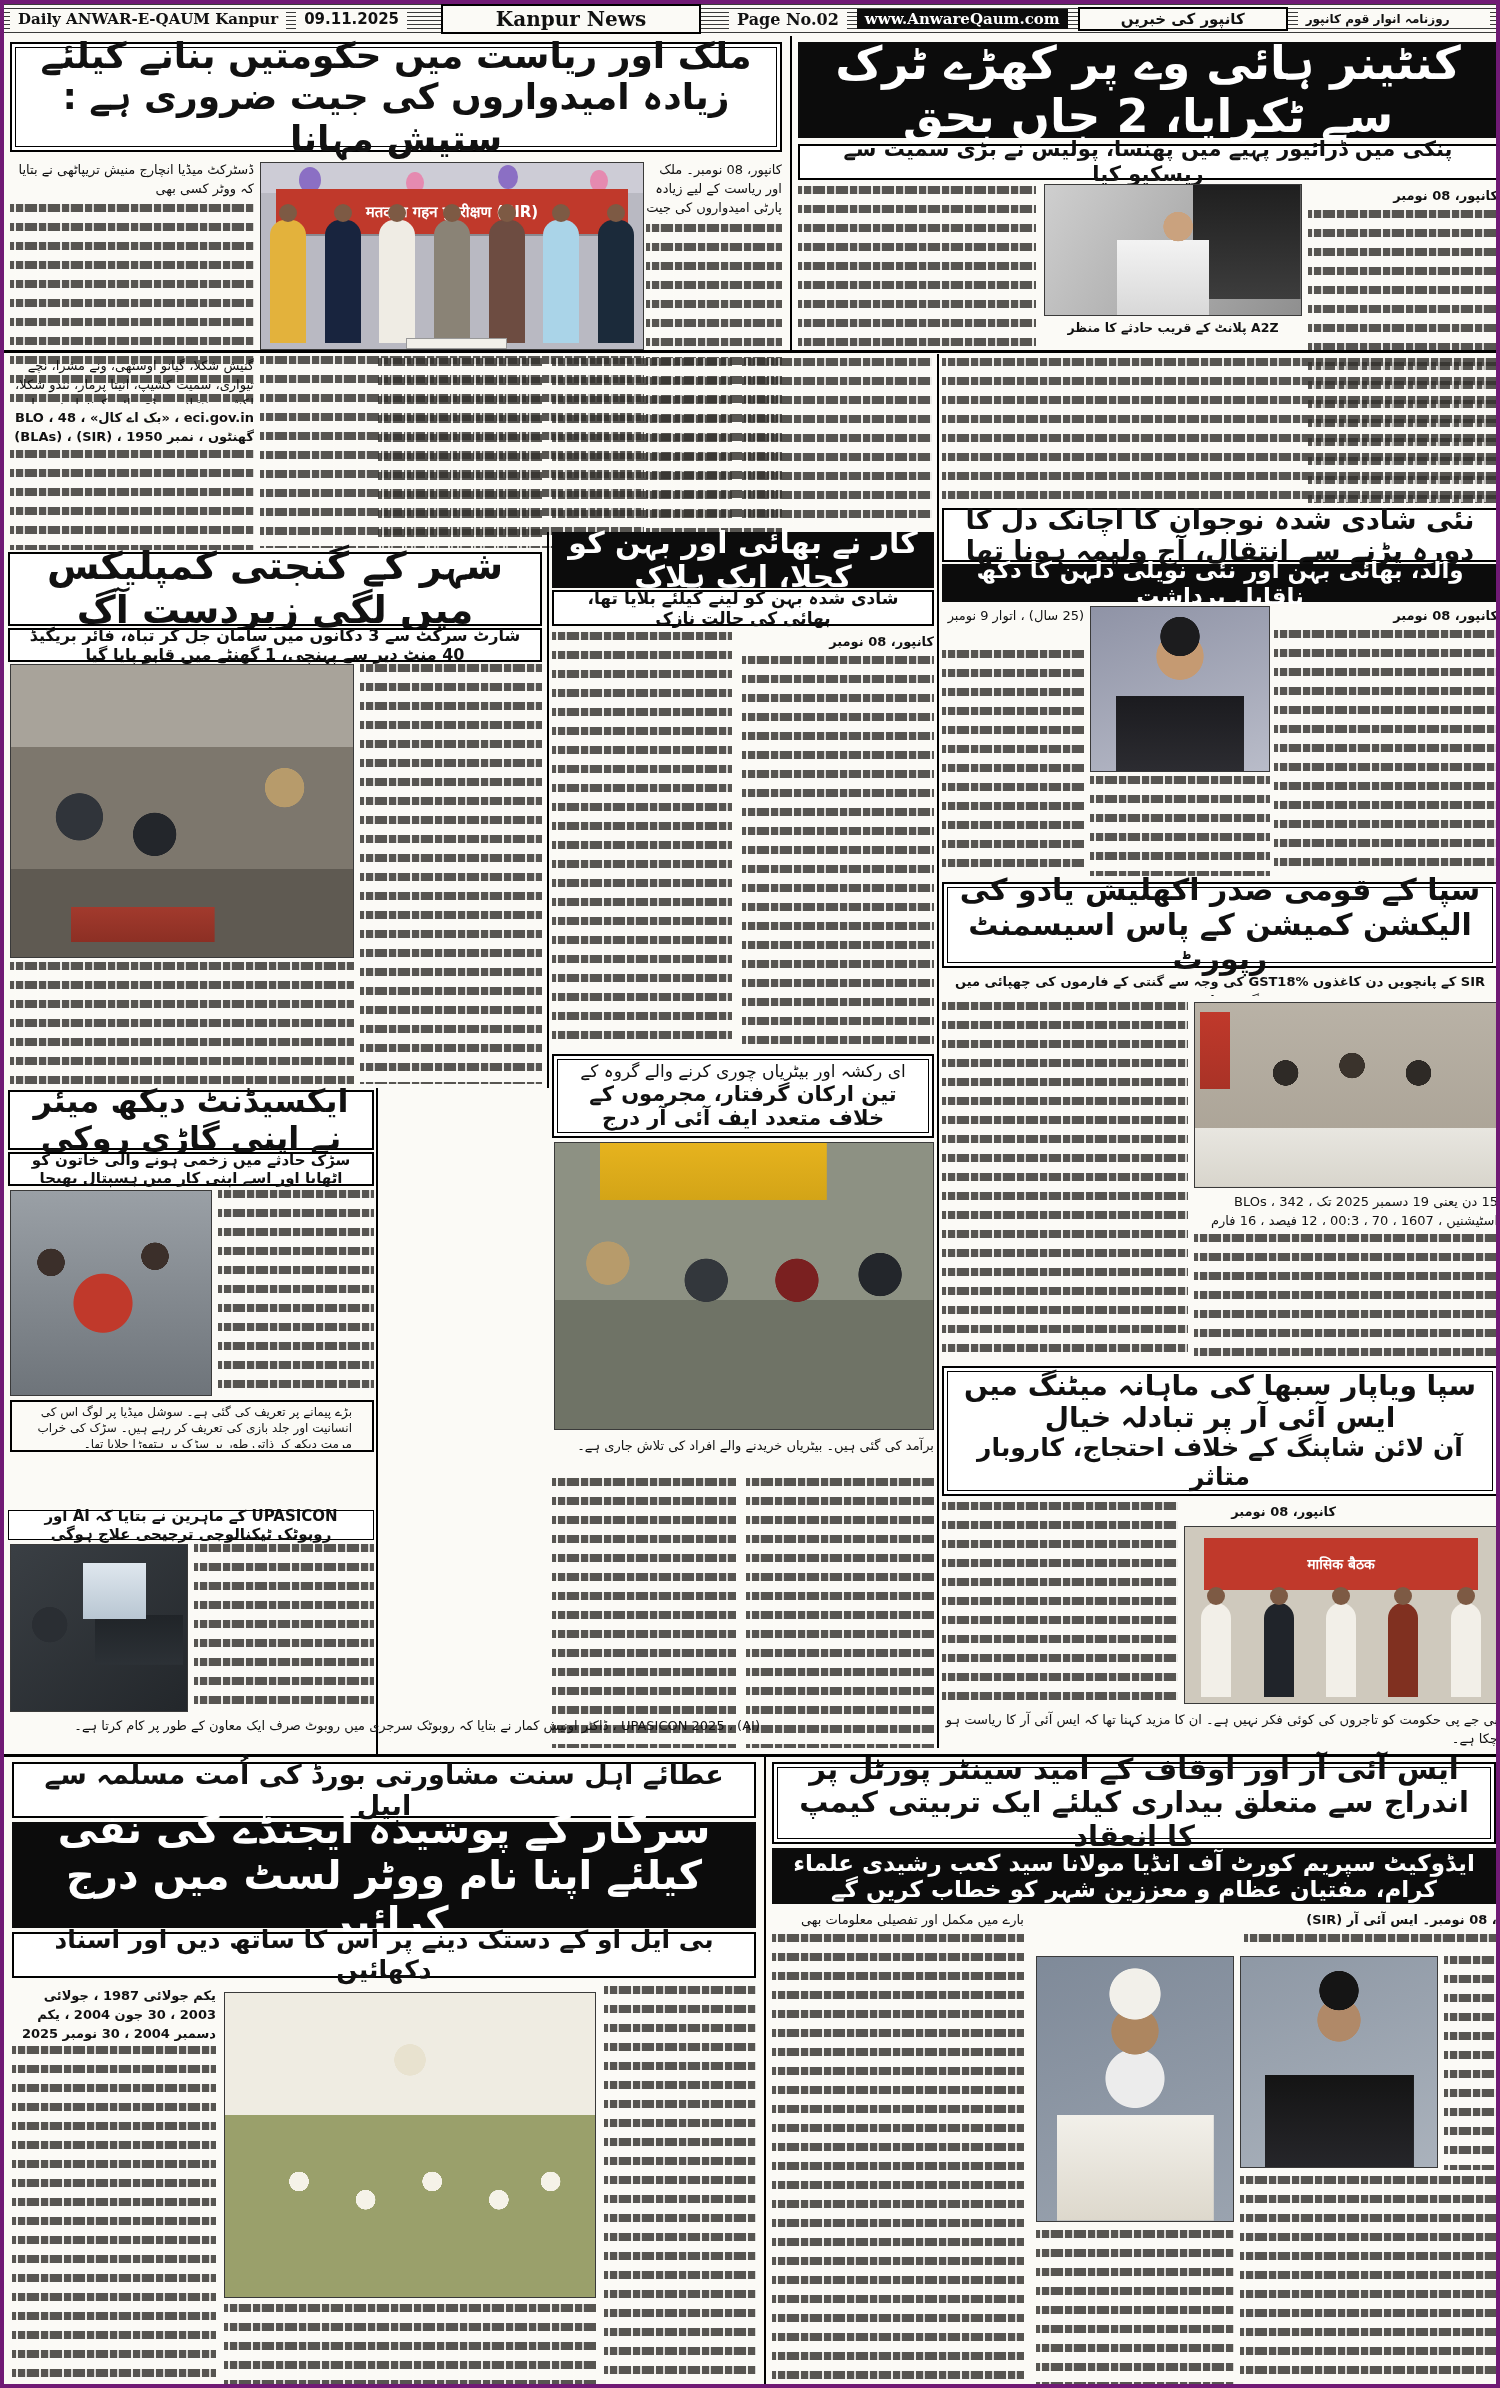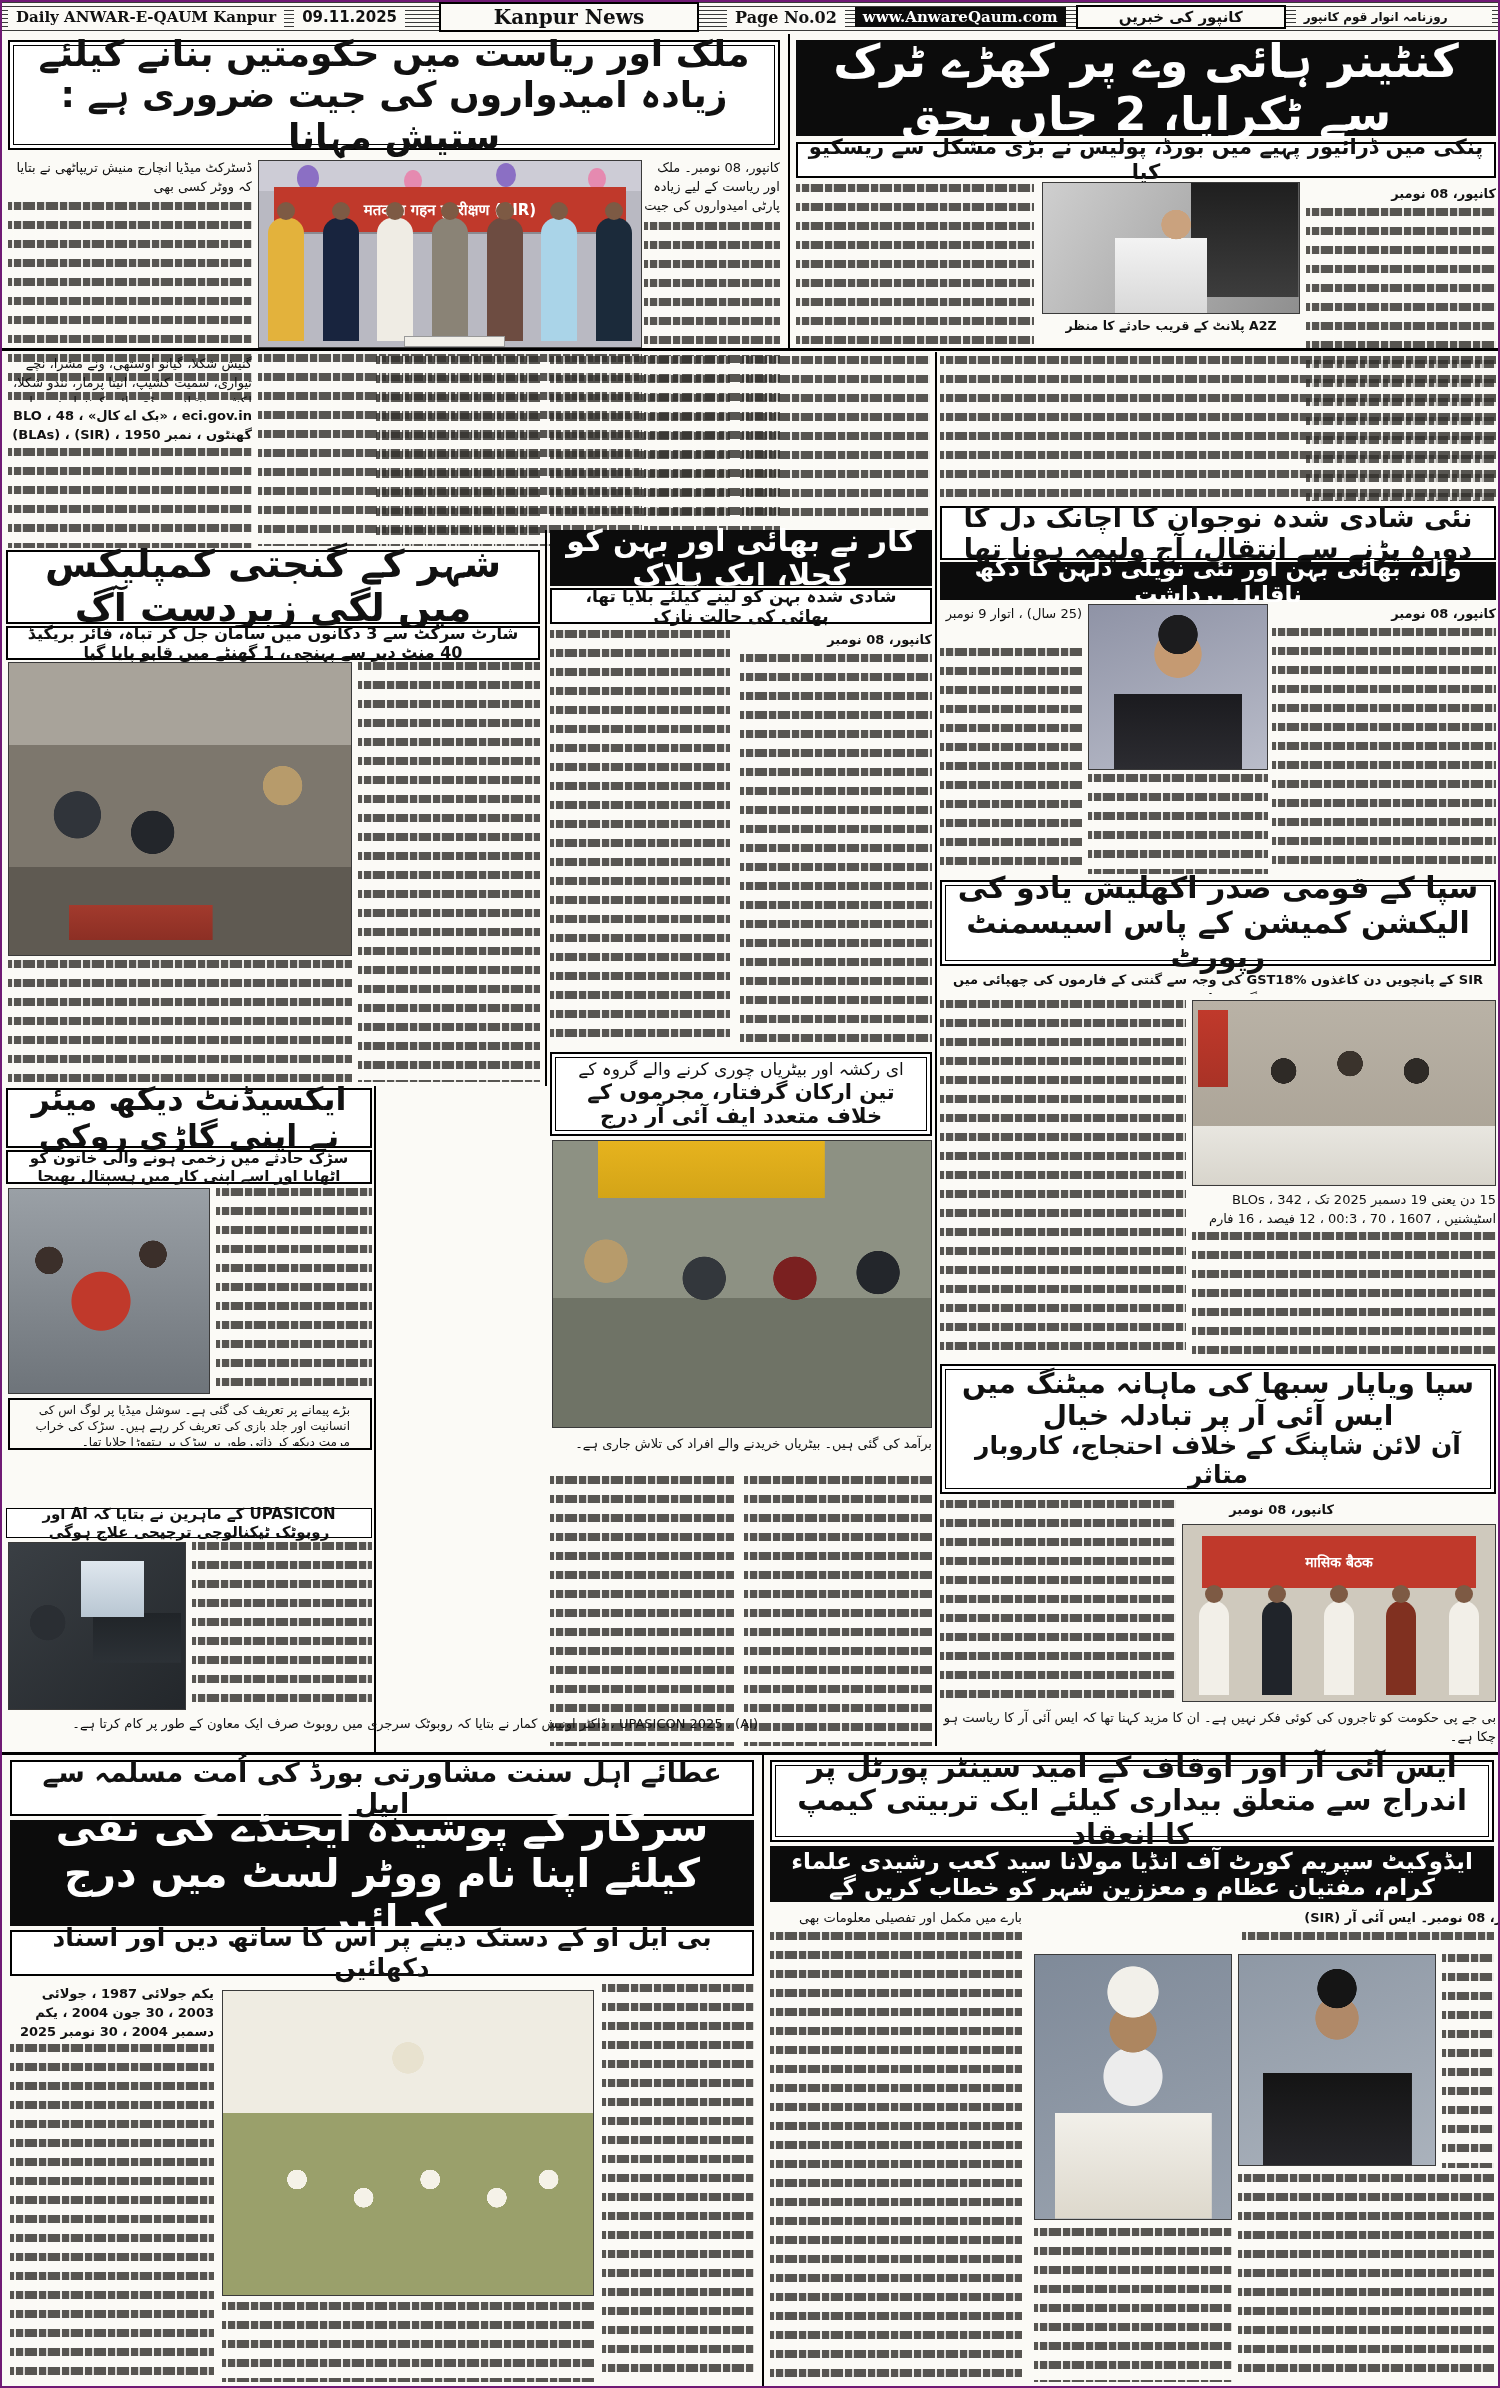--- a/index.html
+++ b/index.html
@@ -1,18 +1,18 @@
 <!DOCTYPE html>
 <html lang="ur"><head>
 <meta charset="utf-8">
 <style>
   html,body{margin:0;padding:0;background:#777;}
   .page{position:relative;width:1500px;height:2388px;margin:0 auto;background:#fbfaf6;
         font-family:"DejaVu Sans",sans-serif;color:#111;overflow:hidden;
-        border:2px solid #701a75;box-sizing:border-box;}
+        border:4px solid #701a75;box-sizing:border-box;}
   .abs{position:absolute;box-sizing:border-box;}
   
   .mast{left:0;top:0;width:100%;height:30px;background:
         repeating-linear-gradient(180deg,#3a3a3a 0 1px,rgba(0,0,0,0) 1px 4px);
         display:flex;align-items:center;gap:10px;padding:0 6px;}
   .chip{background:#fbfaf6;padding:1px 8px;font-weight:700;white-space:nowrap;}
   .chip.boxed{border:2px solid #000;}
   .chip.dark{background:#0c0c0c;color:#fff;}
   
   .hl{border:2px solid #000;background:#fff;display:flex;align-items:center;justify-content:center;
@@ -79,21 +79,21 @@
       <span class="fig" style="background:#1b2a3a"></span>
     </div>
     <div style="position:absolute;left:38%;bottom:0;width:26%;height:9px;background:#f1efe9;border:1px solid #999"></div>
   </div>
   <div class="abs sim" style="left:256px;top:352px;width:384px;height:192px"></div>
   <div class="abs lead" style="left:6px;top:352px;width:244px;height:48px">گنیش شکلا، گیانو اوستھی، ونے مشرا، نچے تیواری، سمیت کشیپ، انیتا پرمار، نندو شکلا، لکشمی نشاد، بی ڈی رائے، کونسلر سومیا</div>
 
   <div class="abs vr" style="left:786px;top:32px;height:314px"></div>
 
   <div class="abs hl black urdu" style="left:794px;top:38px;width:700px;height:96px;font-size:46px">کنٹینر ہائی وے پر کھڑے ٹرک سے ٹکرایا، 2 جاں بحق</div>
-  <div class="abs sub urdu" style="left:794px;top:140px;width:700px;height:36px;font-size:21px">پنکی میں ڈرائیور پہیے میں بورڈ، پولیس نے بڑی مشکل سے ریسکیو کیا</div>
+  <div class="abs sub urdu" style="left:794px;top:140px;width:700px;height:36px;font-size:21px">پنکی میں ڈرائیور پہیے میں پھنسا، پولیس نے بڑی سمیت سے ریسکیو کیا</div>
   <div class="abs lead" style="left:1304px;top:182px;width:190px;height:22px;font-weight:700">کانپور، 08 نومبر</div>
   <div class="abs sim" style="left:1304px;top:206px;width:190px;height:300px"></div>
   <div class="abs photo" style="left:1040px;top:180px;width:258px;height:132px;background-image:radial-gradient(circle 15px at 52% 32%,#caa27e 97%,rgba(0,0,0,0)),linear-gradient(#f3f3f3,#d8d8d8),linear-gradient(#1f1f1f,#3d3d3d),linear-gradient(120deg,#cfcfcf,#8f8f8f);background-size:100% 100%,36% 58%,42% 88%,100% 100%;background-position:0 0,44% 100%,100% 0,0 0"></div>
   <div class="abs cap" style="left:1040px;top:316px;width:258px;height:26px">A2Z پلانٹ کے قریب حادثے کا منظر</div>
   <div class="abs sim" style="left:794px;top:182px;width:238px;height:160px"></div>
   <div class="abs hr" style="left:0;top:346px;width:1500px"></div>
   <div class="abs sim" style="left:938px;top:354px;width:556px;height:144px"></div>
 
   <div class="abs sim" style="left:374px;top:354px;width:164px;height:190px"></div>
   <div class="abs sim" style="left:548px;top:354px;width:180px;height:168px"></div>

